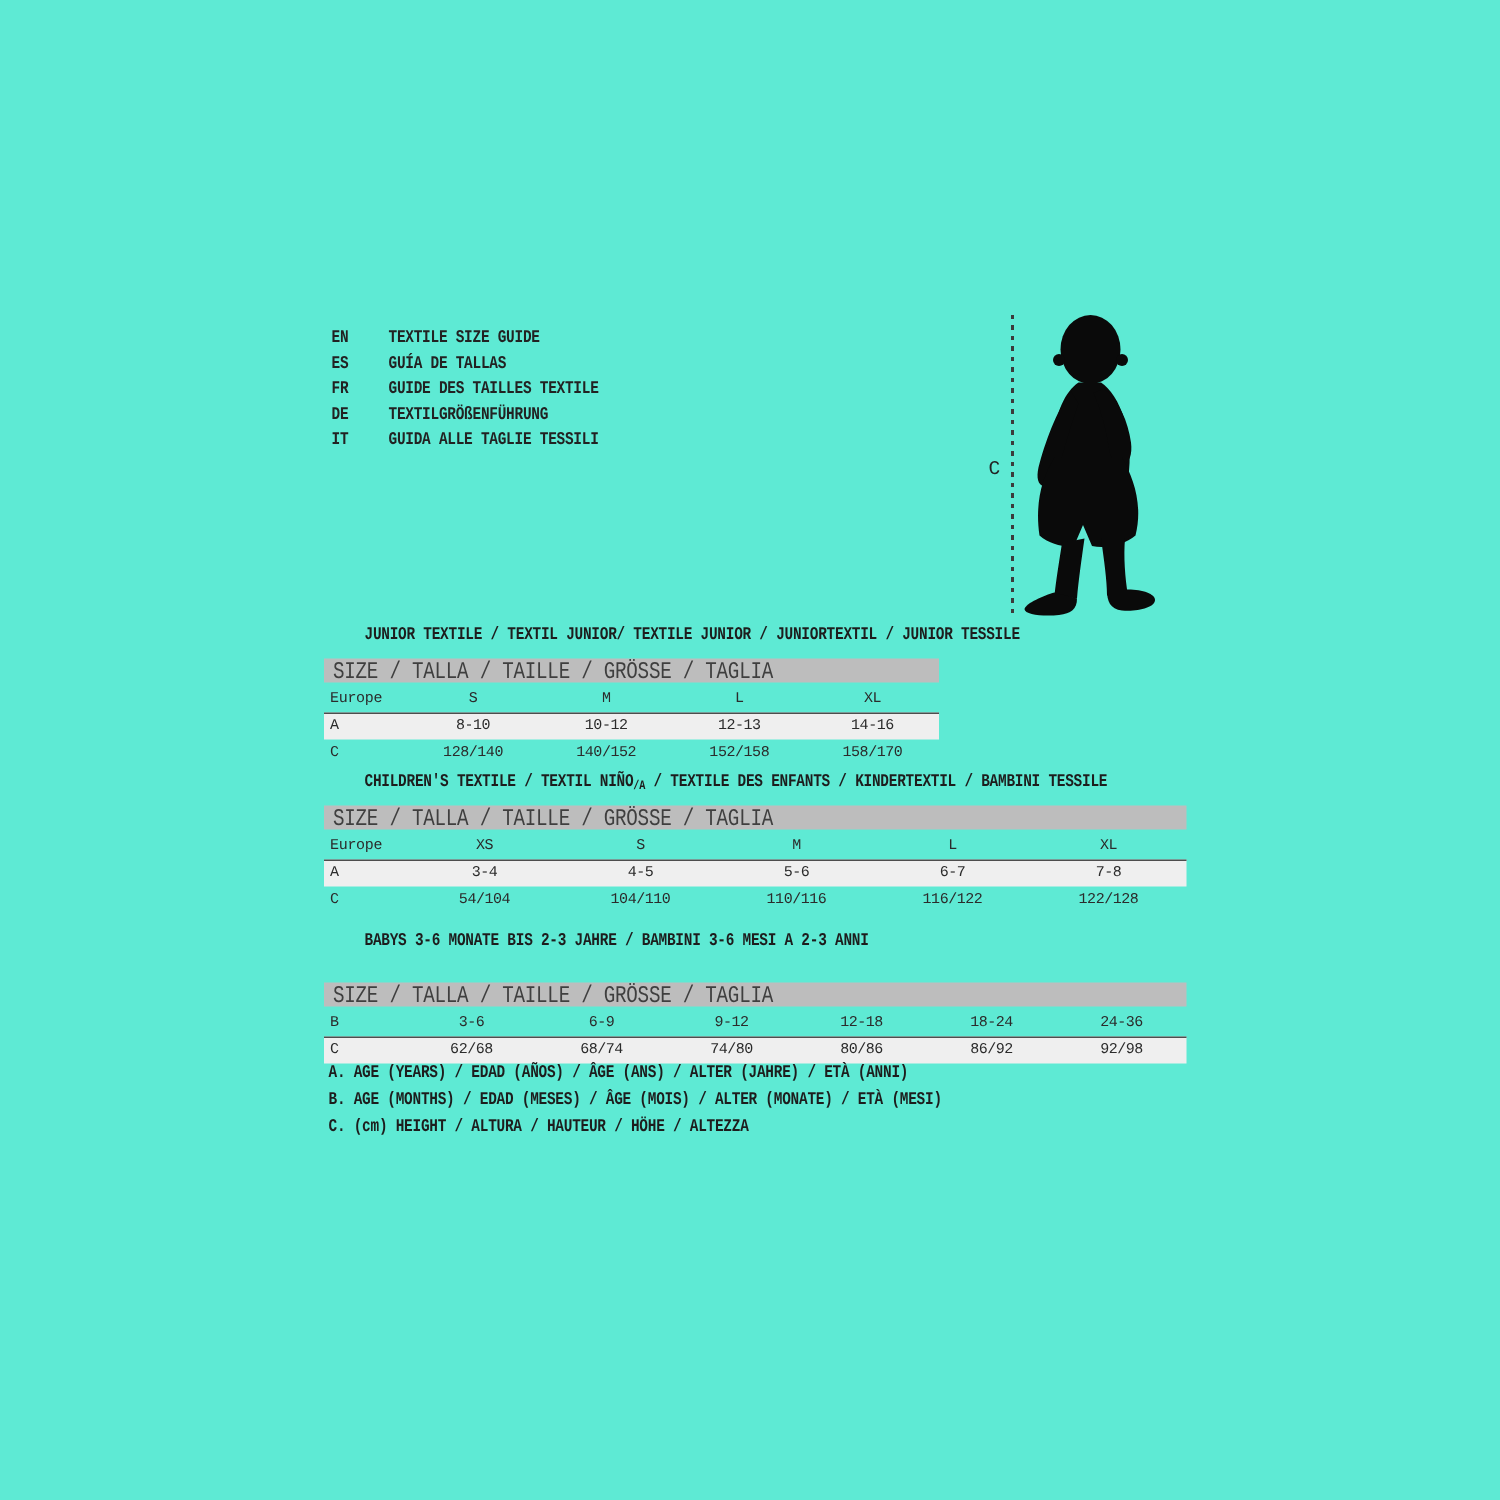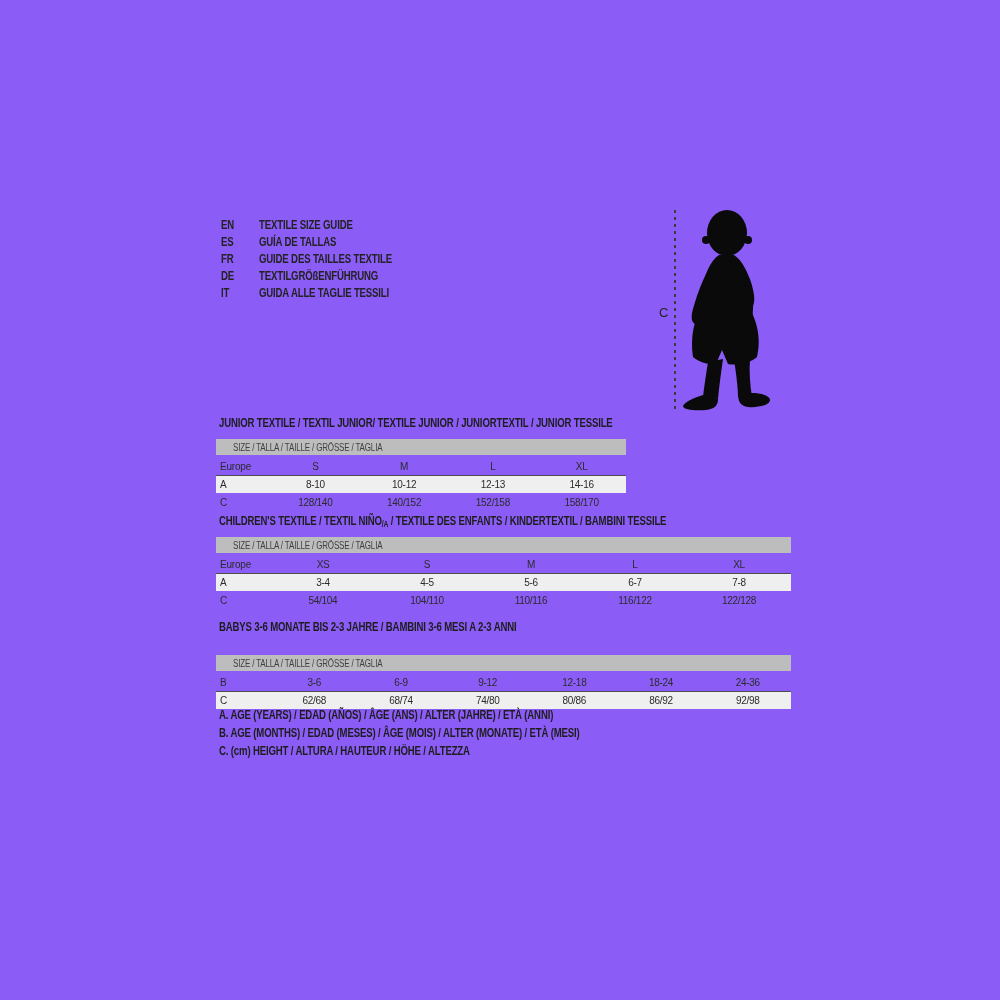--- a/index.html
+++ b/index.html
@@ -1,49 +1,49 @@
 <!DOCTYPE html>
 <html><head>
 <meta charset="utf-8">
 <style>
   * { margin:0; padding:0; box-sizing:border-box; }
   html,body { background:#fff; }
   .page {
-    position:relative; width:1000px; height:1000px; background:#8b5cf6;
-    font-family:Liberation Sans, sans-serif; color:#2e2e2e; overflow:hidden;
+    position:relative; width:1000px; height:1000px; background:#5eead4;
+    font-family:Liberation Mono, monospace; color:#2e2e2e; overflow:hidden;
   }
   .cond { display:inline-block; transform:scaleX(0.80); transform-origin:0 50%;
           letter-spacing:-0.2px; white-space:nowrap; }
 
   
   .lang-block { position:absolute; left:221px; top:216px; }
   .lang-row { display:flex; height:17px; align-items:center; }
   .lang-code { width:38px; font-weight:700; font-size:12px; color:#222; }
   .lang-label { font-weight:700; font-size:12px; color:#222; }
 
   
   .height-c { position:absolute; left:659px; top:305px; font-size:13px; color:#222; }
   .dash-line { position:absolute; left:674px; top:210px; width:2px; height:199px;
     background-image:repeating-linear-gradient(to bottom,#3c3c3c 0 3px, transparent 3px 7px); }
   .silhouette { position:absolute; left:678px; top:207px; width:98px; height:204px; }
 
   
-  .sec-title { position:absolute; font-weight:700; font-size:12px; color:#1d1d1d; white-space:nowrap; }
+  .sec-title { position:absolute; font-weight:700; font-size:12px; color:#1d1d1d; white-space:nowrap;margin-left:24px; }
   .sec-title-1 { left:219px; top:416px; }
   .sec-title-2 { left:219px; top:514px; }
   .sec-title-3 { left:219px; top:618px; line-height:18px; }
   .sub-a { font-size:8.5px; vertical-align:-2px; letter-spacing:-0.2px; }
 
   
   .size-table { position:absolute; left:216px; }
   .table-1 { top:439px; width:410px; }
   .table-2 { top:537px; width:575px; }
   .table-3 { top:655px; width:575px; }
-  .size-bar { height:16px; background:#bdbdbd; display:flex; align-items:center;
-              padding-left:17px; margin-bottom:2px; color:#3f3f3f; font-size:10px; }
+  .size-bar { height:16px; background:#bdbdbd; display:flex; align-items:flex-start;
+              padding-left:6px; margin-bottom:2px; color:#3f3f3f; font-size:16px; }
   .trow { display:flex; height:18px; align-items:center; font-size:10px; color:#2b2b2b; }
   .trow.shaded { background:#efefef; border-top:1px solid #4d4d4d; }
   .rlabel { width:55px; padding-left:4px; letter-spacing:-0.2px; }
   .cells { flex:1; display:flex; }
   .cells .cell { flex:1 1 0; text-align:center; letter-spacing:-0.3px; }
 
   
   .legend { position:absolute; left:219px; top:708px; }
   .legend-line { height:18px; font-weight:700; font-size:12px; color:#1d1d1d; white-space:nowrap; }
 </style>

